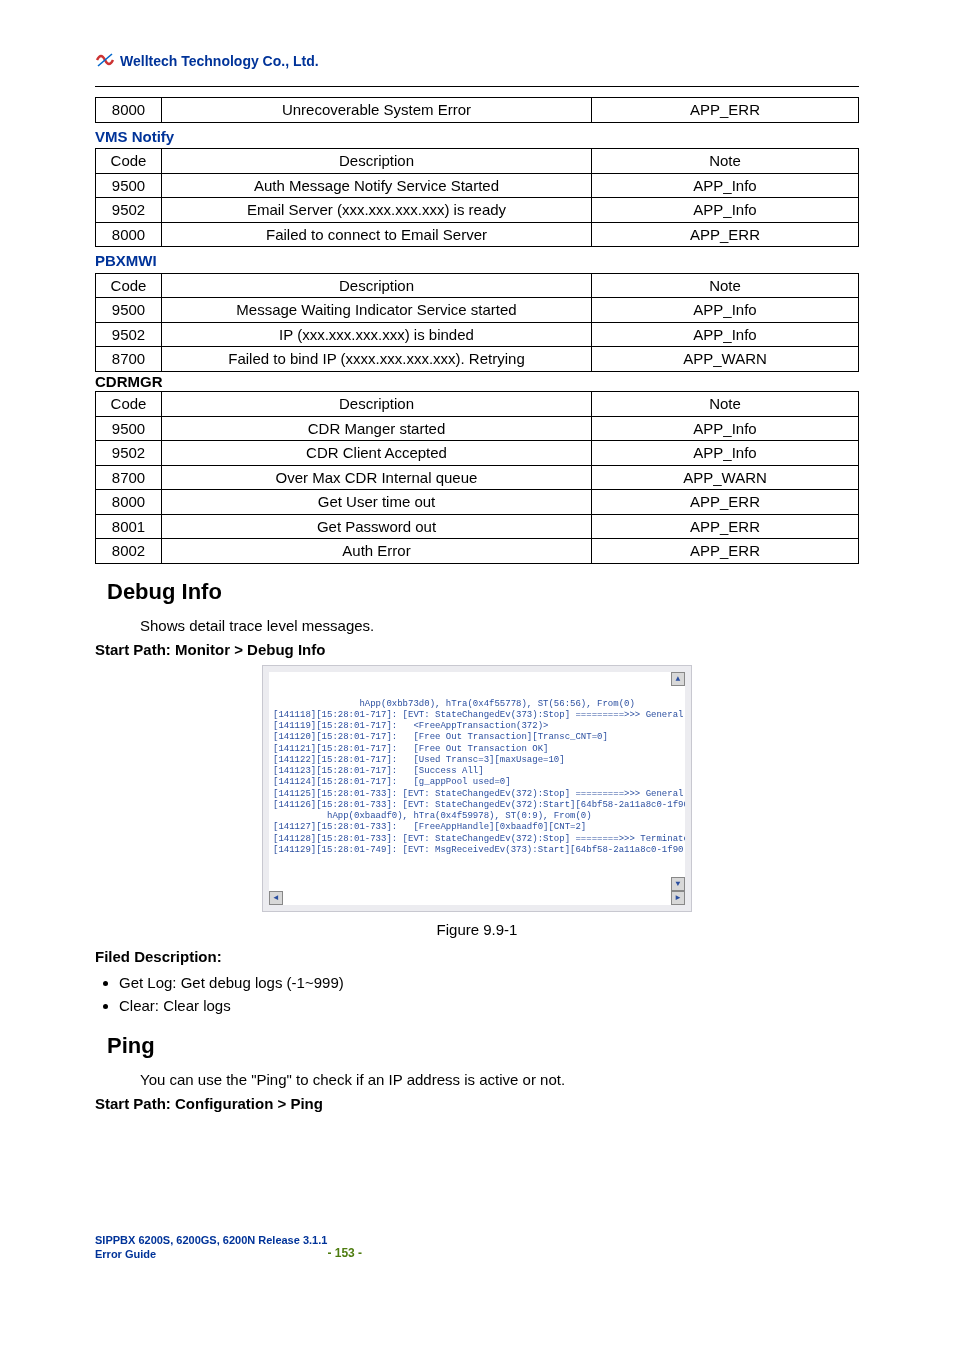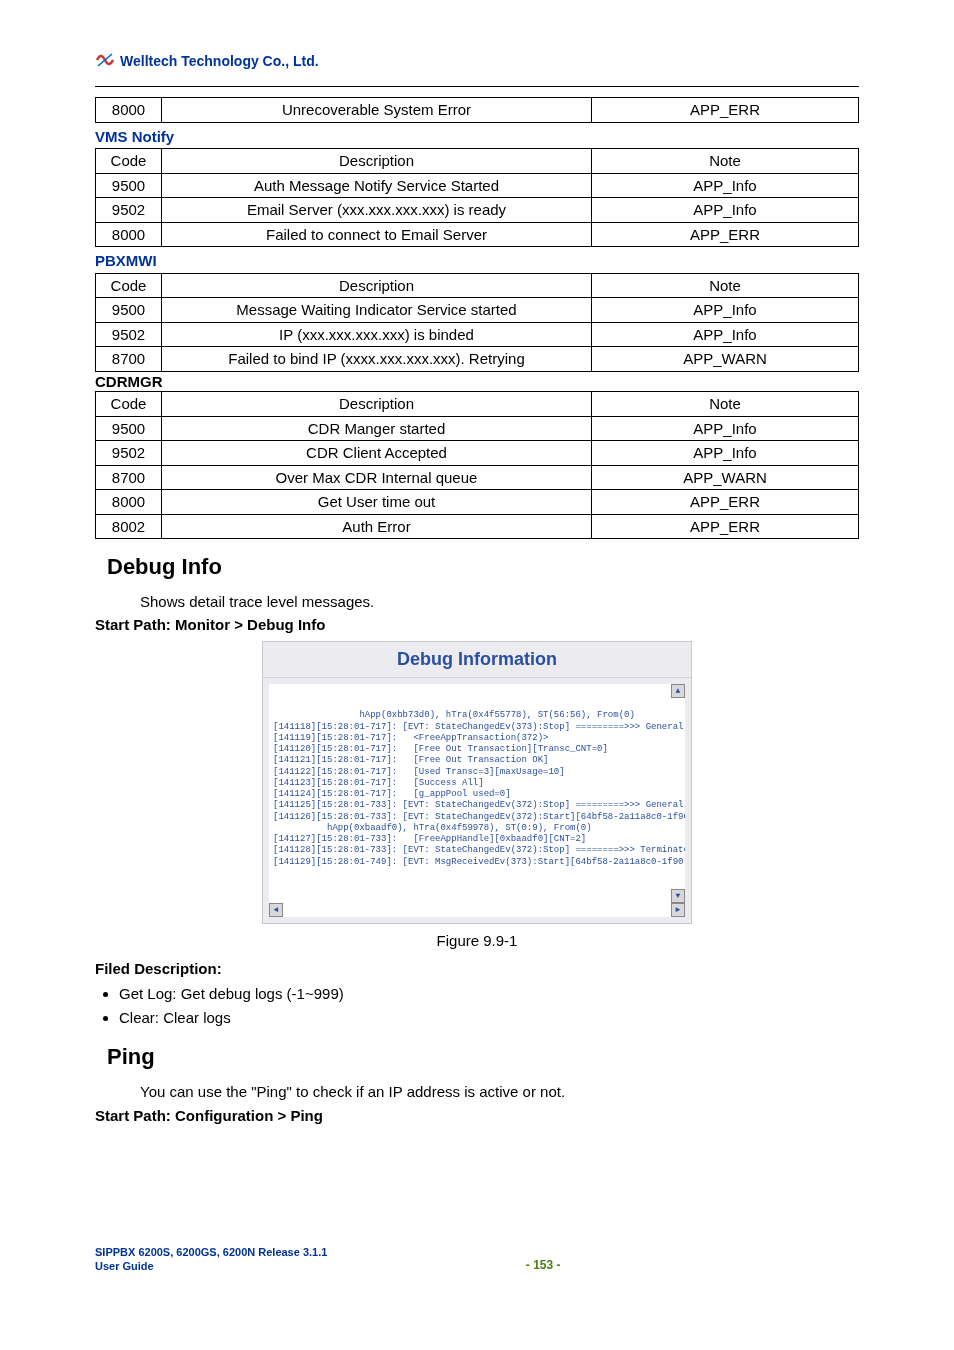--- a/index.html
+++ b/index.html
@@ -120,21 +120,21 @@
     border: 1px solid #888;
     font-size: 8px; text-align: center; line-height: 12px;
   }
   .figcap { text-align: center; margin: 4px 0 8px 0; }
   .filed-desc { font-weight: bold; margin-bottom: 4px; }
   ul.bullets { list-style: disc; margin-left: 24px; margin-bottom: 12px; }
   ul.bullets li { padding: 2px 0; }
   .footer {
     margin-top: 120px;
     display: flex;
-    justify-content: space-between;
+    justify-content: flex-start;
     align-items: flex-end;
     font-size: 11px;
   }
   .footer-left { color: #003399; font-weight: bold; line-height: 1.3; }
   .footer-page { color: #4d7c0f; font-weight: bold; font-size: 12px; }
   .no-bottom { margin-bottom: 2px; }
   .tight { margin-bottom: 0; }
 </style>
 </head>
 <body>
@@ -235,34 +235,38 @@
     <td>8700</td>
     <td>Over Max CDR Internal queue</td>
     <td>APP_WARN</td>
   </tr>
   <tr>
     <td>8000</td>
     <td>Get User time out</td>
     <td>APP_ERR</td>
   </tr>
   <tr>
+    <td>8001</td>
+    <td>Get Password out</td>
+    <td>APP_ERR</td>
+  </tr>
+  <tr>
     <td>8002</td>
     <td>Auth Error</td>
     <td>APP_ERR</td>
   </tr>
 </tbody>
   </table>
 
 <div class="h2">Debug Info</div>
 <div class="indent-para">Shows detail trace level messages.</div>
 <div class="start-path">Start Path: Monitor &gt; Debug Info</div>
 
 <div class="debug-wrap">
   <div class="debug-box">
-    <div class="debug-title">Debug Information</div>
     <div class="debug-inner">
       <div class="scroll-up">▲</div>
       <span>          hApp(0xbb73d0), hTra(0x4f55778), ST(56:56), From(0)
 [141118][15:28:01-717]: [EVT: StateChangedEv(373):Stop] =========&gt;&gt;&gt; General Request Sen
 [141119][15:28:01-717]:   &lt;FreeAppTransaction(372)&gt;
 [141120][15:28:01-717]:   [Free Out Transaction][Transc_CNT=0]
 [141121][15:28:01-717]:   [Free Out Transaction OK]
 [141122][15:28:01-717]:   [Used Transc=3][maxUsage=10]
 [141123][15:28:01-717]:   [Success All]
 [141124][15:28:01-717]:   [g_appPool used=0]
@@ -286,17 +290,17 @@
   <li>Clear: Clear logs</li>
 </ul>
 
 <div class="h2">Ping</div>
 <div class="indent-para">You can use the "Ping" to check if an IP address is active or not.</div>
 <div class="start-path">Start Path: Configuration &gt; Ping</div>
 
 <div class="footer">
   <div class="footer-left">
     <span>SIPPBX 6200S, 6200GS, 6200N Release 3.1.1</span><br>
-    <span>User Guide</span>
+    <span>Error Guide</span>
   </div>
   <div class="footer-page">- 153 -</div>
   <div style="width:100px"></div>
 </div>
 
 </body></html>

